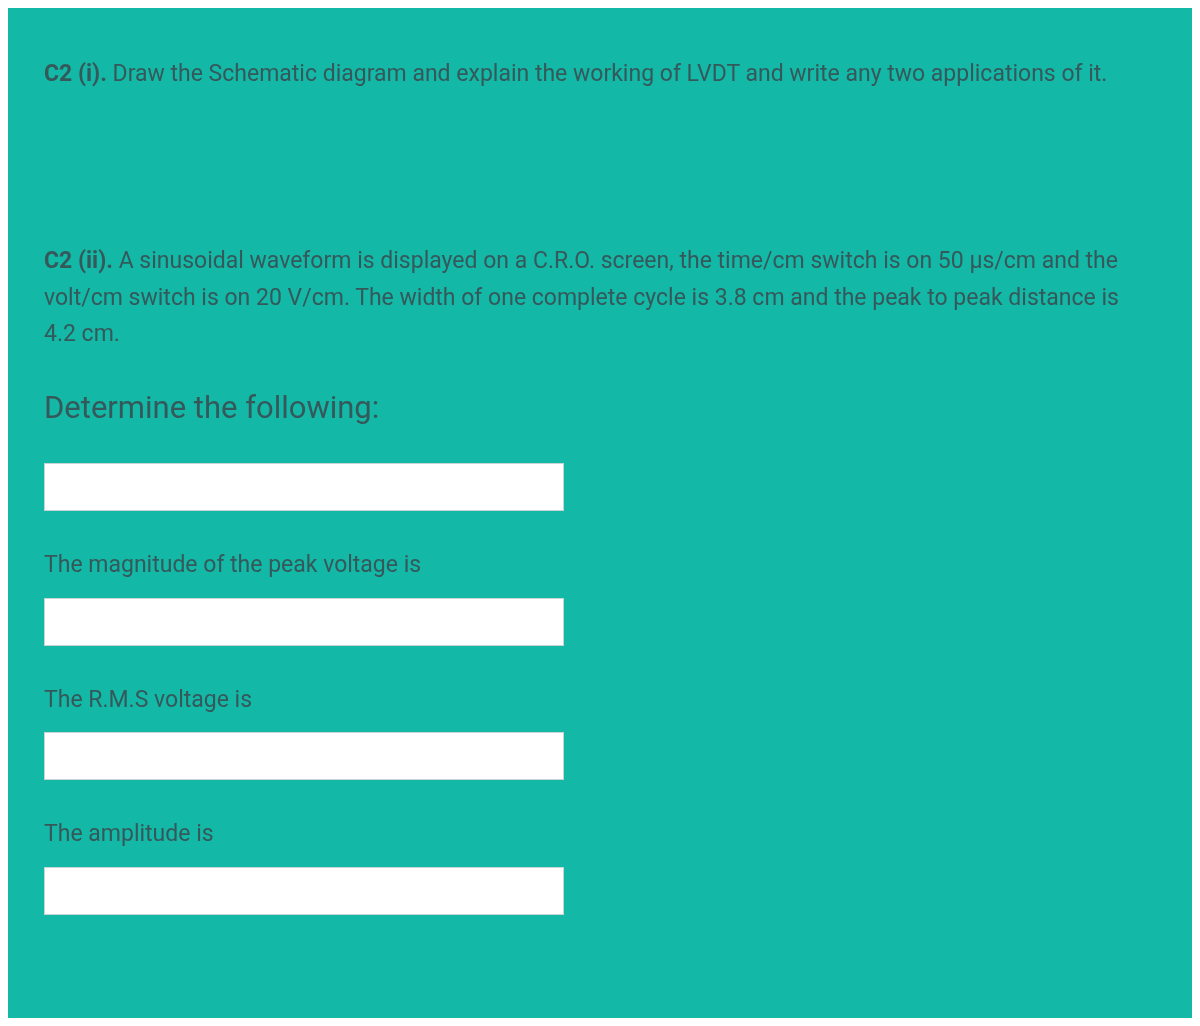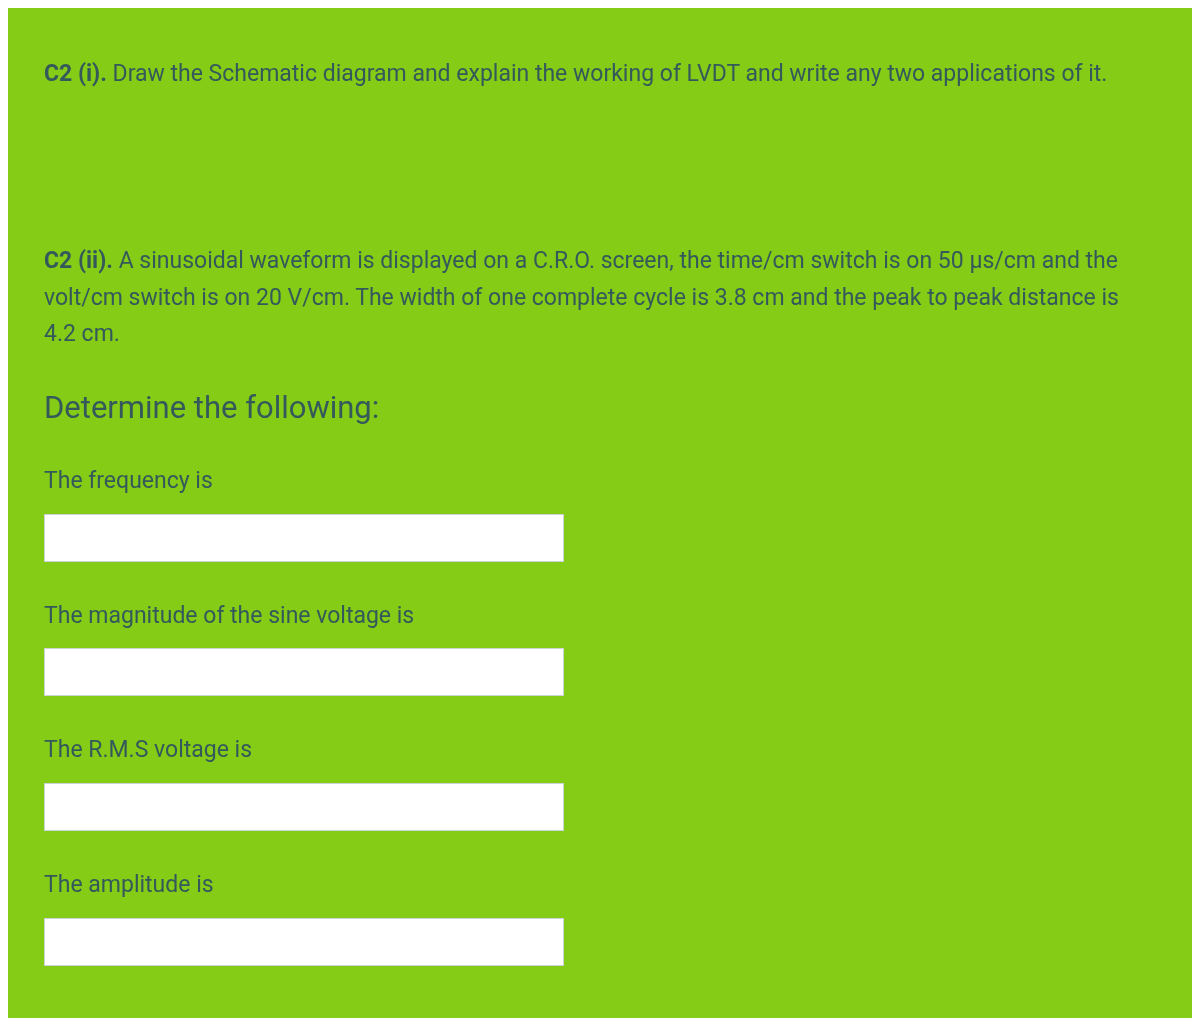--- a/index.html
+++ b/index.html
@@ -8,21 +8,21 @@
       padding: 0;
     }
     body {
       font-family: -apple-system, BlinkMacSystemFont, "Segoe UI", Roboto, Helvetica, Arial, sans-serif;
       background: #ffffff;
       width: 1200px;
       height: 1026px;
       padding: 8px;
     }
     .panel {
-      background: #84cc16;
+      background: #14b8a6;
       width: 100%;
       height: 100%;
       padding: 48px 36px 36px 36px;
       color: #2d4d4f;
     }
     .question-block {
       margin-bottom: 150px;
     }
     .question-block-2 {
       margin-bottom: 0;
@@ -73,26 +73,25 @@
   </div>
 
   <div class="question-block-2">
     <p class="question-text">
       <span class="question-label">C2 (ii).</span><span> A sinusoidal waveform is displayed on a C.R.O. screen, the time/cm switch is on 50 µs/cm and the volt/cm switch is on 20 V/cm. The width of one complete cycle is 3.8 cm and the peak to peak distance is 4.2 cm.</span>
     </p>
 
     <p class="sub-prompt">Determine the following:</p>
 
     <div class="field-group">
-      <p class="field-label">The frequency is</p>
       <input type="text" class="answer-input" value="" style="">
     </div>
 
     <div class="field-group">
-      <p class="field-label">The magnitude of the sine voltage is</p>
+      <p class="field-label">The magnitude of the peak voltage is</p>
       <input type="text" class="answer-input" value="" style="">
     </div>
 
     <div class="field-group">
       <p class="field-label">The R.M.S voltage is</p>
       <input type="text" class="answer-input" value="" style="">
     </div>
 
     <div class="field-group">
       <p class="field-label">The amplitude is</p>

